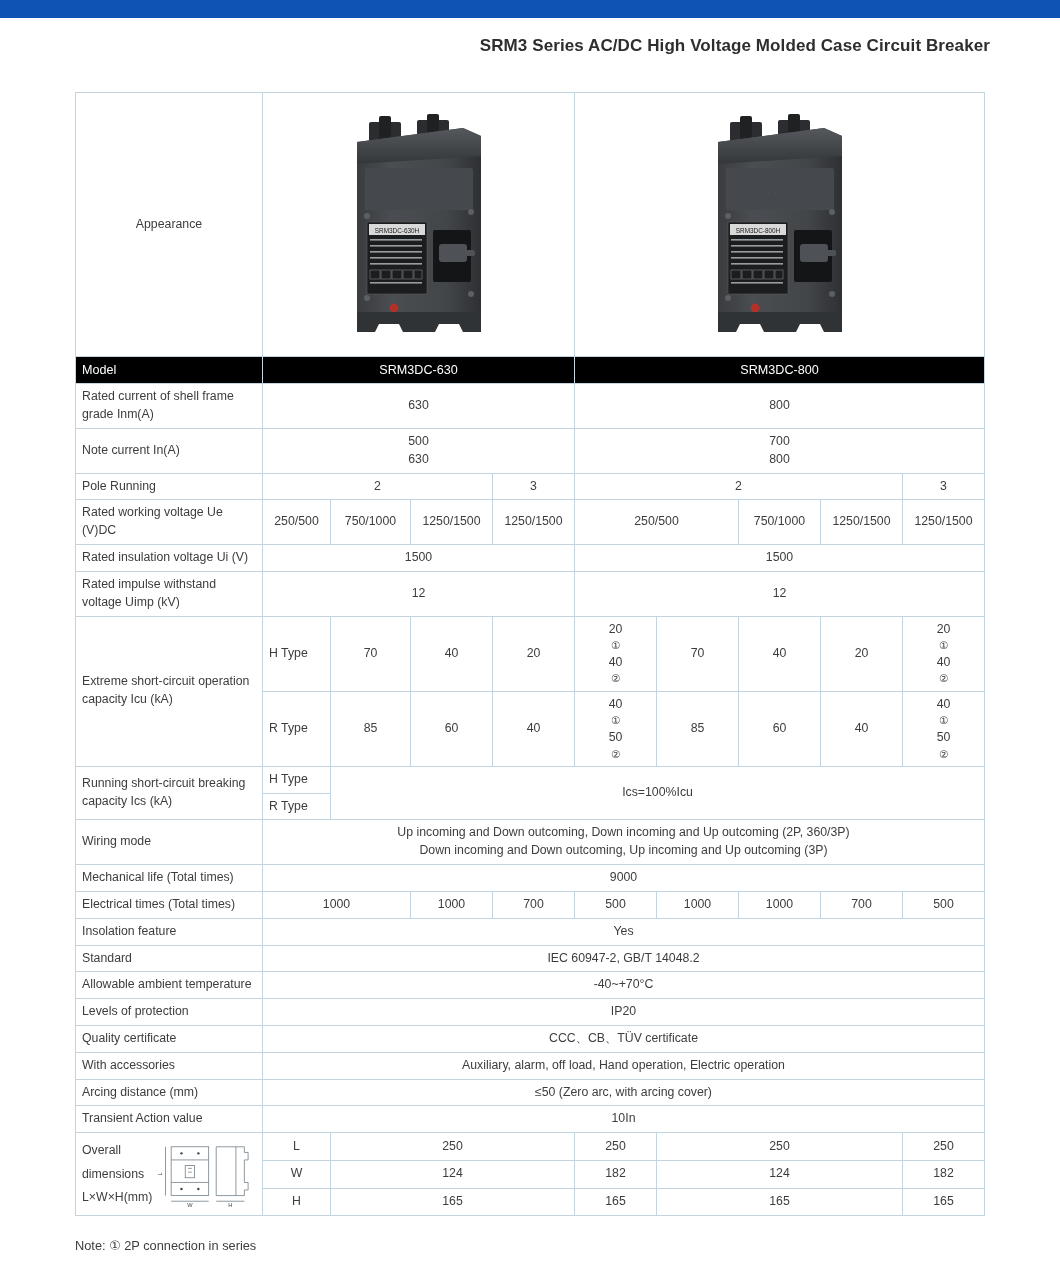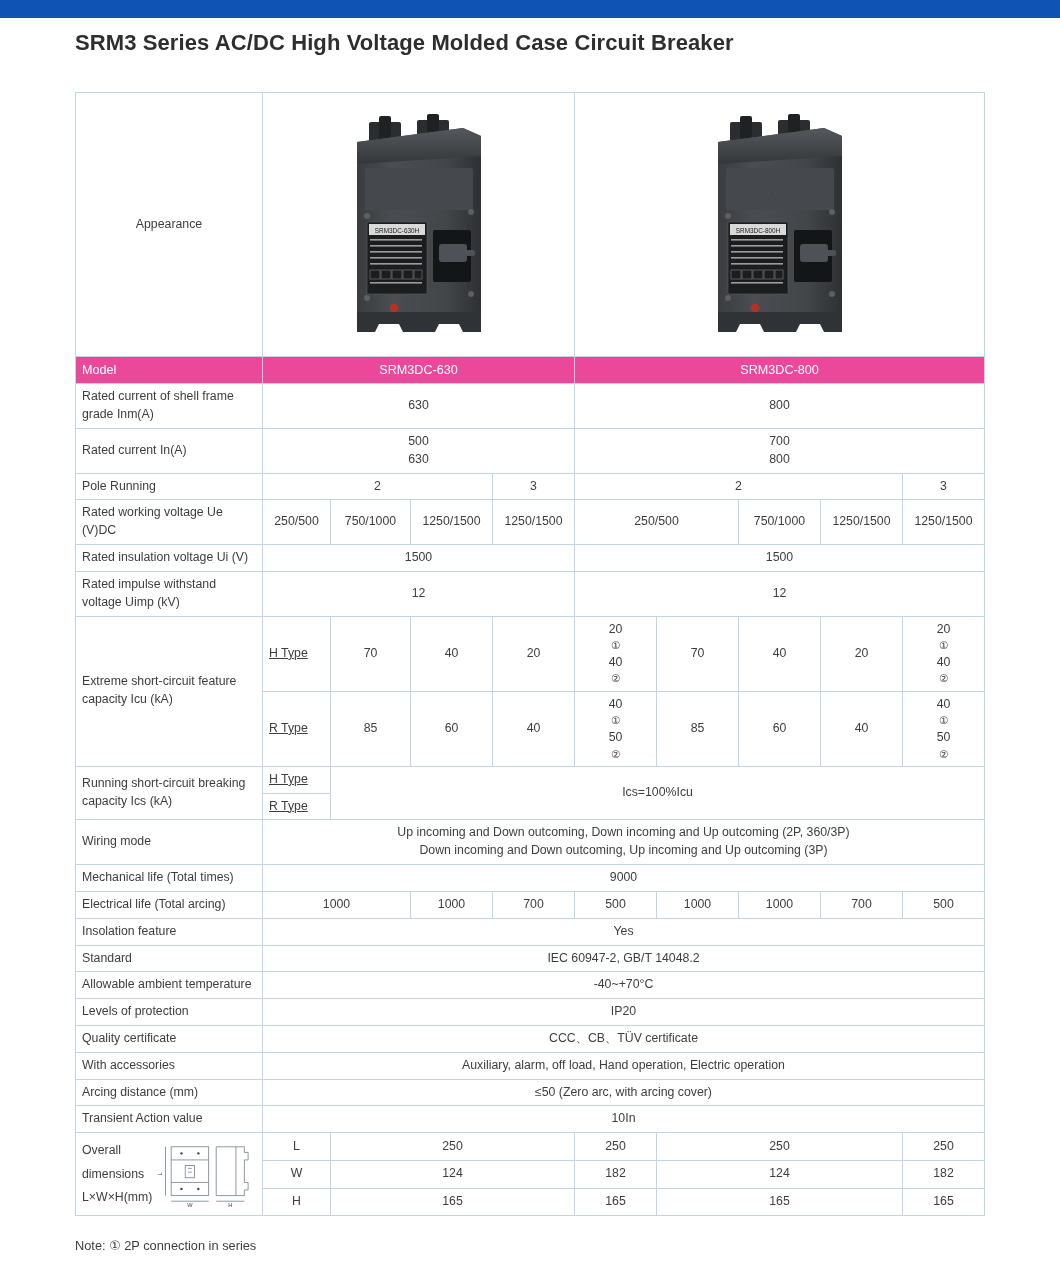--- a/index.html
+++ b/index.html
@@ -4,47 +4,47 @@
 <style>
   html,body{margin:0;padding:0;}
   body{
     width:1060px;height:1261px;background:#ffffff;
     font-family:"Liberation Sans","DejaVu Sans",sans-serif;
     color:#3a3a3a;-webkit-font-smoothing:antialiased;
   }
   .banner{height:18px;background:#0f54b5;width:100%;}
   .page{padding:0 70px 0 75px;box-sizing:border-box;}
   .title{
-    font-size:22px;font-weight:bold;color:#2e2e2e;
-    margin:12px 0 0 0;letter-spacing:.1px;
+    font-size:17px;font-weight:bold;color:#2e2e2e;
+    margin:18px 0 0 0;letter-spacing:.1px;text-align:right;
   }
   table.spec{
     width:772px;border-collapse:collapse;margin-top:36px;
     font-size:12.3px;color:#3d3d3d;table-layout:fixed;
   }
   table.spec td{
     border:1px solid #c3d5e0;
     padding:4px 6px;vertical-align:middle;
     line-height:1.45;
   }
   .lbl{text-align:left;padding-left:6px;}
   .ctr{text-align:center;}
-  .hdr{background:#ec4899;color:#ffffff;font-size:12.6px;}
+  .hdr{background:#000000;color:#ffffff;font-size:12.6px;}
   .hdr .lbl{color:#ffffff;}
   .appearance-cell{height:255px;text-align:center;}
   .img-cell{text-align:center;vertical-align:middle;padding:6px 0;}
   .two-line span{display:block;}
   .sup{font-size:10.5px;vertical-align:super;margin-left:1px;}
   .note{
     margin-top:18px;font-size:12.8px;color:#3d3d3d;line-height:1.95;
   }
   .dim-wrap{display:flex;align-items:center;gap:6px;}
   .dim-text{font-size:12.3px;line-height:1.9;white-space:nowrap;}
   .cb{display:block;}
-  .htype-col{width:68px;text-decoration:underline;}
+  .htype-col{width:68px;}
   
   .breaker{position:relative;width:152px;height:225px;margin:0 auto;}
 </style>
 </head>
 <body>
 
 <div class="banner"></div>
 
 <div class="page">
 
@@ -186,21 +186,21 @@
     <tr>
       <td class="lbl">
         <span>Rated current of shell frame grade</span>
         <span>Inm(A)</span>
       </td>
       <td class="ctr" colspan="4">630</td>
       <td class="ctr" colspan="5">800</td>
     </tr>
 
     <tr>
-      <td class="lbl">Rated current In(A)</td>
+      <td class="lbl">Note current In(A)</td>
       <td class="ctr two-line" colspan="4">
         <span>500</span>
         <span>630</span>
       </td>
       <td class="ctr two-line" colspan="5">
         <span>700</span>
         <span>800</span>
       </td>
     </tr>
 
@@ -234,21 +234,21 @@
       <td class="lbl">
         <span>Rated impulse withstand voltage</span>
         <span>Uimp (kV)</span>
       </td>
       <td class="ctr" colspan="4">12</td>
       <td class="ctr" colspan="5">12</td>
     </tr>
 
     <tr>
       <td class="lbl" rowspan="2">
-        <span>Extreme short-circuit feature</span>
+        <span>Extreme short-circuit operation</span>
         <span>capacity Icu (kA)</span>
       </td>
       <td class="lbl htype-col">H Type</td>
       <td class="ctr">70</td>
       <td class="ctr">40</td>
       <td class="ctr">20</td>
       <td class="ctr two-line">
         <span>20<span class="sup">①</span></span>
         <span>40<span class="sup">②</span></span>
       </td>
@@ -298,21 +298,21 @@
         <span>Down incoming and Down outcoming, Up incoming and Up outcoming (3P)</span>
       </td>
     </tr>
 
     <tr>
       <td class="lbl">Mechanical life (Total times)</td>
       <td class="ctr" colspan="9">9000</td>
     </tr>
 
     <tr>
-      <td class="lbl">Electrical life (Total arcing)</td>
+      <td class="lbl">Electrical times (Total times)</td>
       <td class="ctr" colspan="2">1000</td>
       <td class="ctr">1000</td>
       <td class="ctr">700</td>
       <td class="ctr">500</td>
       <td class="ctr">1000</td>
       <td class="ctr">1000</td>
       <td class="ctr">700</td>
       <td class="ctr">500</td>
     </tr>
 

